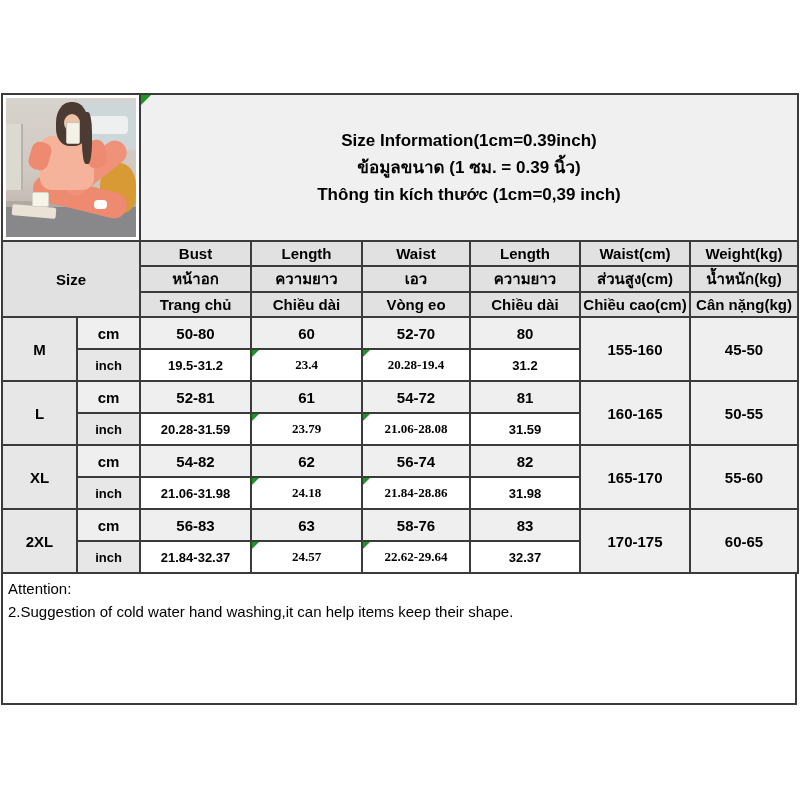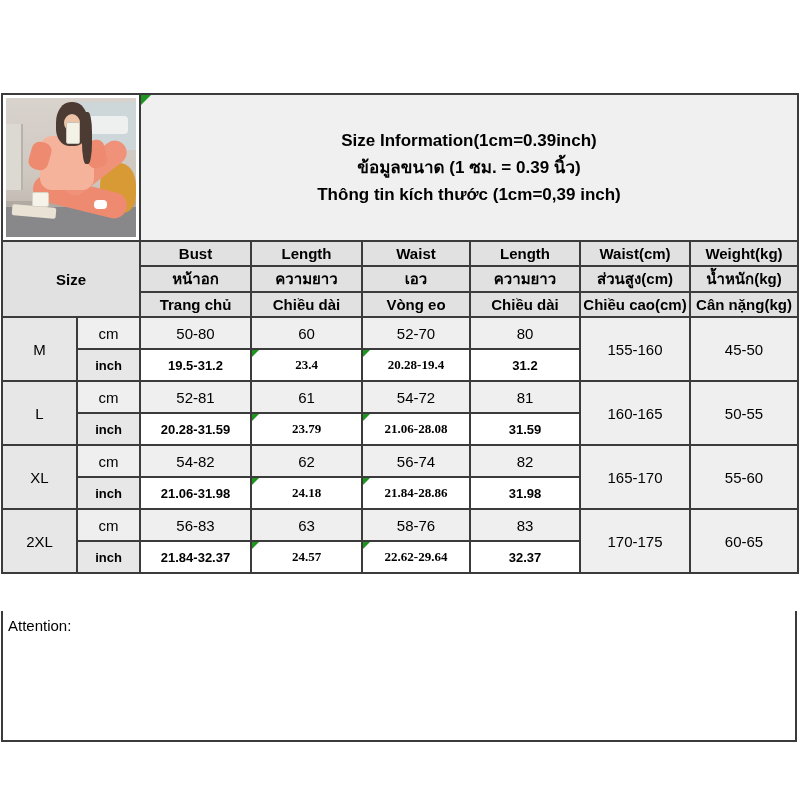--- a/index.html
+++ b/index.html
@@ -17,33 +17,33 @@
   tr.hdr{height:25px;}
   tr.data{height:32px;}
   
   .photo-cell{background:#ffffff;padding:3px;}
   .title-cell{background:#f0f0f0;position:relative;}
   .title-cell .tl{font-weight:bold;font-size:17px;line-height:27px;}
   .hdr td{background:#e1e1e1;font-weight:bold;font-size:15px;}
   .size-cell{background:#e1e1e1;font-weight:bold;font-size:30px;}
   .lab{background:#e7e7e7;font-weight:bold;font-size:18px;}
   .unit{font-weight:bold;font-size:15px;}
-  tr.cm-row td{background:#efefef;font-weight:normal;font-size:15px;}
+  tr.cm-row td{background:#efefef;font-weight:bold;font-size:15px;}
   tr.in-row td{background:#ffffff;font-weight:bold;font-size:13px;}
   tr.cm-row td.lab, tr.in-row td.unit{background:#e7e7e7;}
   td.merge{background:#eeeeee;font-weight:bold;font-size:15px;}
   td.rel{position:relative;font-family:Liberation Serif, serif;}
   
   .flag{position:absolute;left:0;top:0;width:0;height:0;
         border-top:7px solid #1f9420;border-right:7px solid transparent;}
   .flag.big{border-top-width:10px;border-right-width:10px;}
   
   .attention{box-sizing:border-box;width:796px;height:131px;
              border:2px solid #3b3b3b;border-top:none;background:#ffffff;
-             font-size:15px;line-height:23px;padding:3px 5px;text-align:left;margin-top:37px;}
+             font-size:15px;line-height:23px;padding:3px 5px;text-align:left;}
   
   .ph{position:relative;width:100%;height:139px;overflow:hidden;
       background:linear-gradient(180deg,#d9d3cd 0%,#cfc8c1 55%,#c4bcb4 75%);}
   .ph *{position:absolute;}
   .ph .screen{right:-8px;top:4px;width:74px;height:48px;background:#ccd7da;
               border-radius:2px;opacity:.9;}
   .ph .van{right:8px;top:18px;width:40px;height:18px;background:#f2f4f2;
            border-radius:4px;opacity:.85;}
   .ph .shelf{left:0;top:26px;width:15px;height:66px;background:#dcd8d2;
              border-right:2px solid #b8b2aa;}
@@ -222,14 +222,15 @@
       <td>21.84-32.37</td>
       <td class="rel"><span class="flag"></span><span>24.57</span></td>
       <td class="rel"><span class="flag"></span><span>22.62-29.64</span></td>
       <td>32.37</td>
     </tr>
   </tbody>
     </table>
 
   <div class="attention">
     <div>Attention:</div>
+    <div>2.Suggestion of cold water hand washing,it can help items keep their shape.</div>
   </div>
 </div>
 
 </body></html>

